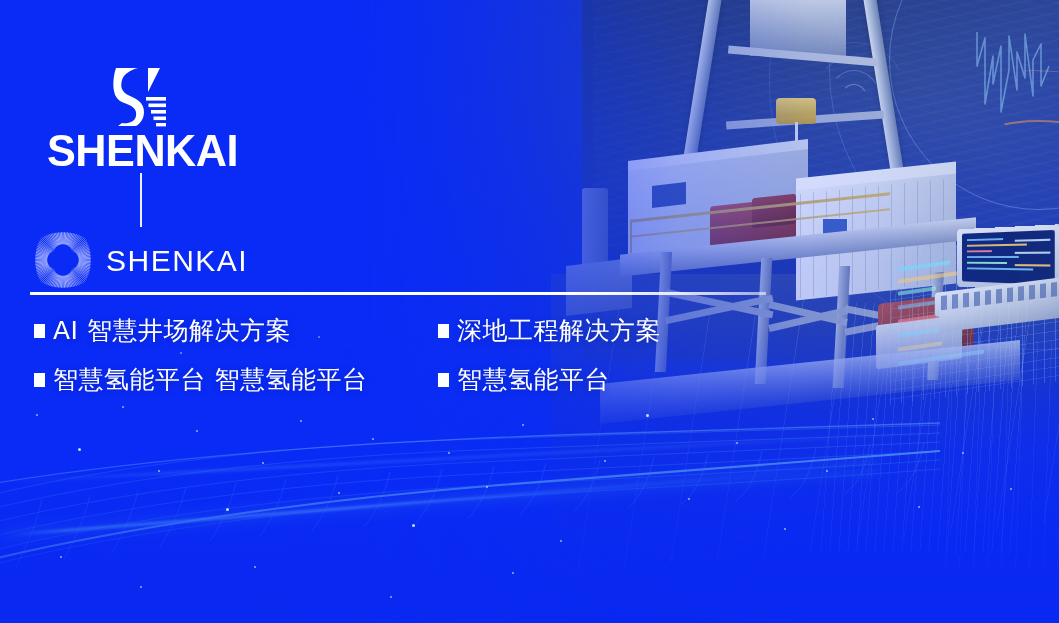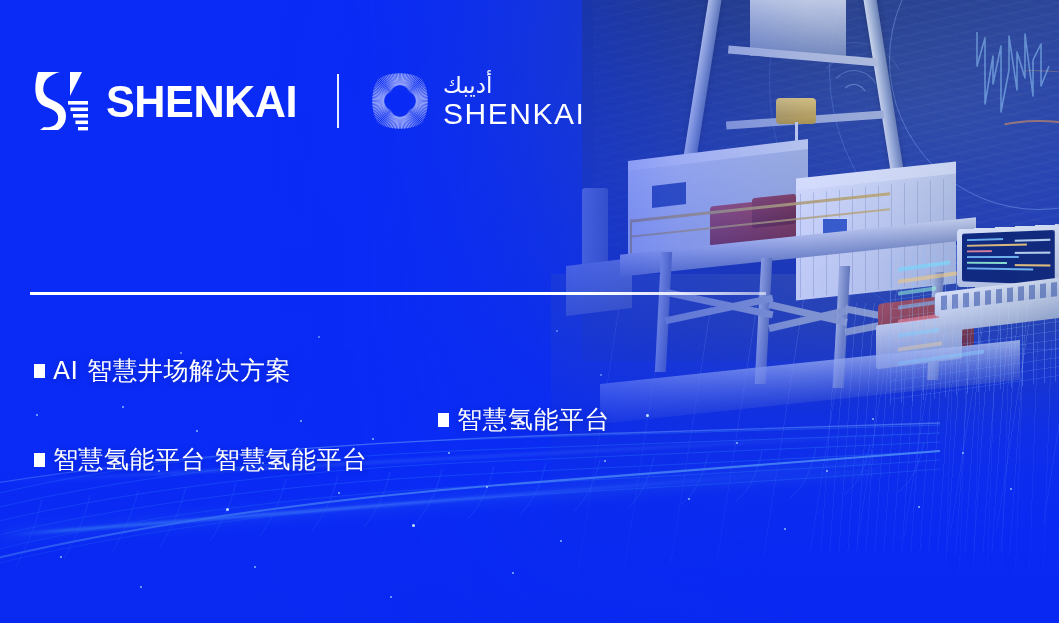--- a/index.html
+++ b/index.html
@@ -200,21 +200,21 @@
     background:linear-gradient(180deg, rgba(10,43,245,0) 0%, rgba(10,43,245,.55) 45%, rgba(9,40,240,.9) 100%);
   }
   .vignette{
     position:absolute;inset:0;
     background:radial-gradient(130% 110% at 25% 45%, rgba(10,43,245,.55) 0%, rgba(10,43,245,0) 55%);
   }
 
   
   .content{position:absolute;inset:0;}
 
-  .logo-row{position:absolute;left:30px;top:66px;height:70px;display:flex;align-items:center;}
+  .logo-row{position:absolute;left:30px;top:66px;height:70px;display:flex;align-items:center;flex-direction:column;}
 
   .sk-mark{width:62px;height:62px;position:relative;flex:0 0 auto;}
 
   .wordmark{
     color:#ffffff;font-size:45px;font-weight:700;letter-spacing:-0.5px;
     line-height:1;margin-left:14px;white-space:nowrap;
     font-family:"Liberation Sans","DejaVu Sans",sans-serif;
     transform:scaleX(.96);transform-origin:left center;
   }
 
@@ -242,21 +242,21 @@
   }
 
   .divider{
     position:absolute;left:30px;top:292px;width:736px;height:3px;
     background:linear-gradient(90deg,#ffffff 0%,#ffffff 76%,rgba(255,255,255,.78) 92%,rgba(255,255,255,.55) 100%);
   }
 
   .bullets{position:absolute;left:34px;top:314px;width:760px;}
   .b-row{display:flex;margin-bottom:16px;}
   .b-col{display:flex;align-items:flex-start;}
-  .b-col.c1{width:404px;margin-top:40px;}
+  .b-col.c1{width:404px;}
   .b-item{display:flex;align-items:center;}
   .b-sq{width:11px;height:14px;background:#ffffff;flex:0 0 auto;margin-right:8px;}
   .b-txt{
     color:#ffffff;font-size:25px;font-weight:400;letter-spacing:.5px;white-space:nowrap;
     font-family:"DejaVu Sans","Liberation Sans",sans-serif;
     text-shadow:0 1px 6px rgba(4,20,120,.4);
   }
 </style>
 </head>
 <body>
@@ -589,35 +589,40 @@
                 <line x1="73.08" y1="44.92" x2="91.47" y2="40.87" opacity="0.96"></line>
                 <line x1="73.48" y1="46.15" x2="91.71" y2="43.16" opacity="0.98"></line>
                 <line x1="73.77" y1="47.42" x2="91.87" y2="45.45" opacity="0.99"></line>
                 <line x1="73.94" y1="48.70" x2="91.97" y2="47.72" opacity="1.00"></line>
               </g>
             <circle cx="50" cy="50" r="17" fill="#0a2bf5"></circle>
             <rect x="38" y="38" width="24" height="24" rx="7" fill="#0a2bf5"></rect>
           </svg>
         </div>
         <div class="adipec-text">
-          <div class="adipec-ar">أديبك</div>
           <div class="adipec-en">SHENKAI</div>
         </div>
       </div>
     </div>
 
 
     <div class="divider"></div>
 
     <div class="bullets">
       <div class="b-row">
         <div class="b-col c1">
           <div class="b-item">
             <span class="b-sq"></span>
             <span class="b-txt">AI 智慧井场解决方案</span>
+          </div>
+        </div>
+        <div class="b-col">
+          <div class="b-item">
+            <span class="b-sq"></span>
+            <span class="b-txt">深地工程解决方案</span>
           </div>
         </div>
       </div>
       <div class="b-row">
         <div class="b-col c1">
           <div class="b-item">
             <span class="b-sq"></span>
             <span class="b-txt">智慧氢能平台  智慧氢能平台</span>
           </div>
         </div>

